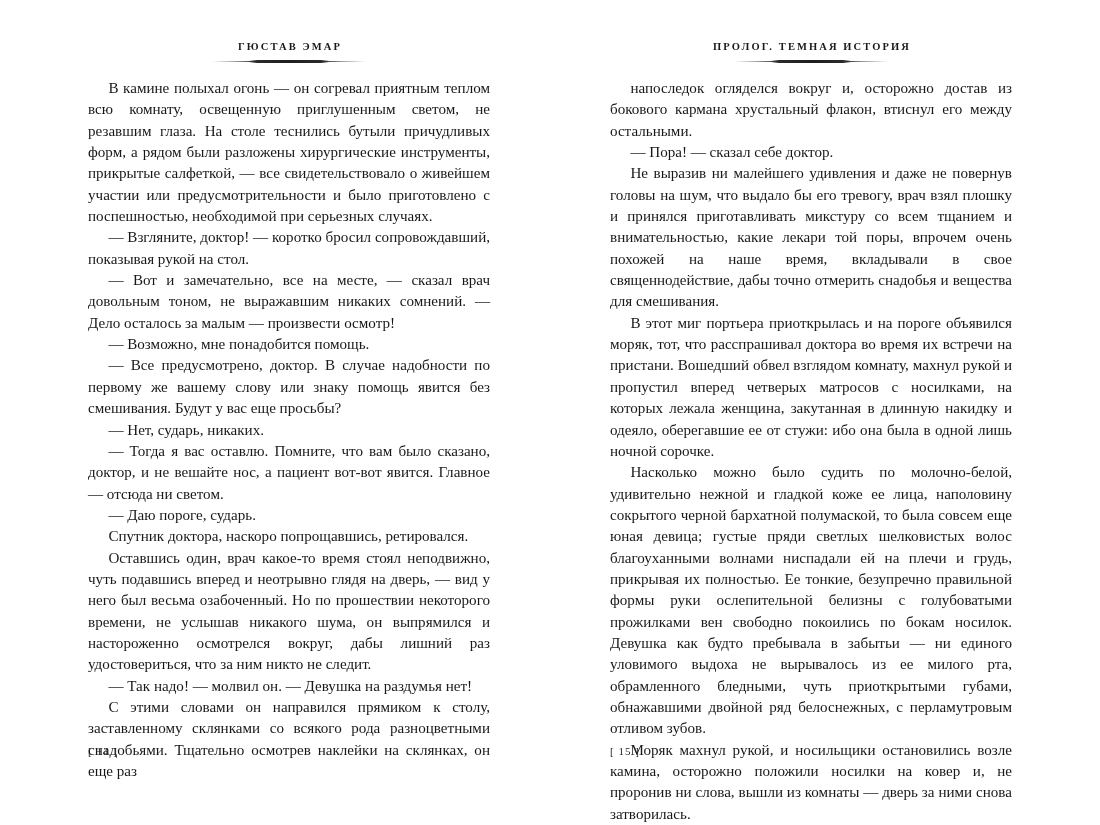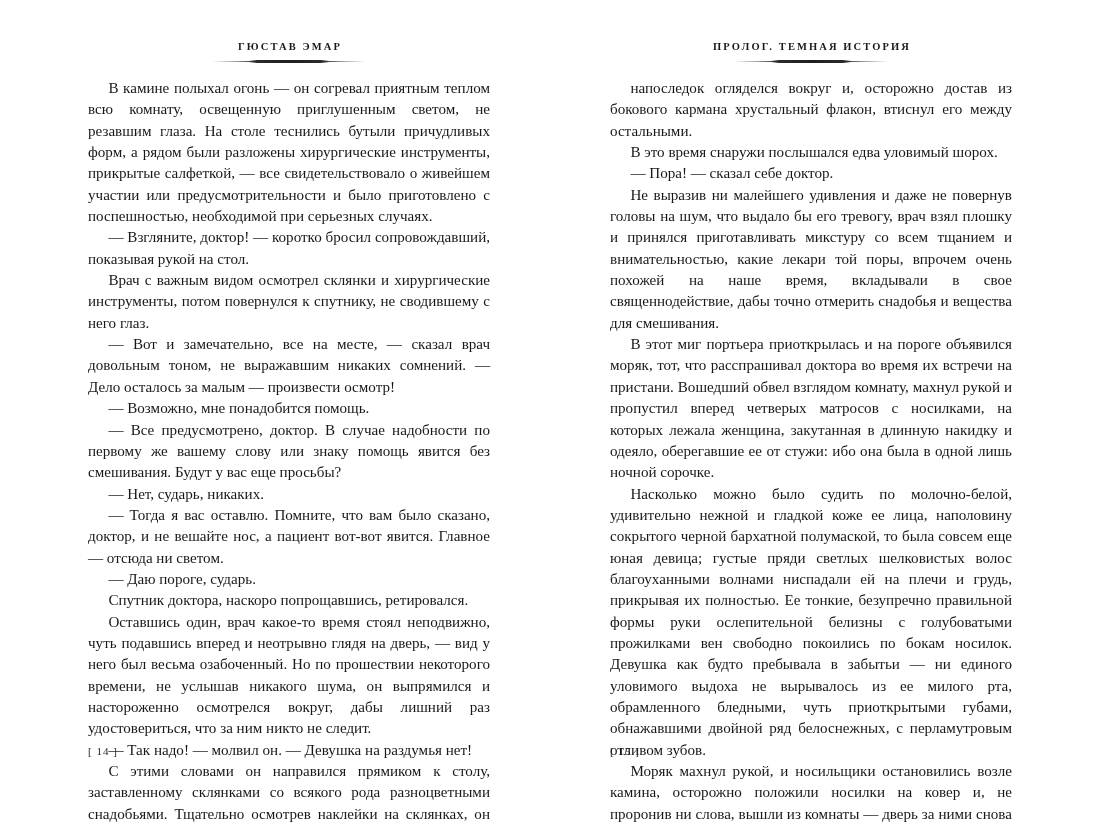--- a/index.html
+++ b/index.html
@@ -136,21 +136,20 @@
       <span class="runhead-text">ГЮСТАВ ЭМАР</span>
       <span class="runhead-rule">
         <span class="rule-thin"></span>
         <span class="rule-thick"></span>
       </span>
     </div>
 
     <div class="textblock">
         <p>В камине полыхал огонь — он согревал приятным теплом всю комнату, освещенную приглушенным светом, не резавшим глаза. На столе теснились бутыли причудливых форм, а рядом были разложены хирургические инструменты, прикрытые салфеткой, — все свидетельствовало о живейшем участии или предусмотрительности и было приготовлено с поспешностью, необходимой при серьезных случаях.</p>
         <p class="dlg">— Взгляните, доктор! — коротко бросил сопровождавший, показывая рукой на стол.</p>
-        <p>Врач с важным видом осмотрел склянки и хирургические инструменты, потом повернулся к спутнику, не сводившему с него глаз.</p>
         <p class="dlg">— Вот и замечательно, все на месте, — сказал врач довольным тоном, не выражавшим никаких сомнений. — Дело осталось за малым — произвести осмотр!</p>
         <p class="dlg">— Возможно, мне понадобится помощь.</p>
         <p class="dlg">— Все предусмотрено, доктор. В случае надобности по первому же вашему слову или знаку помощь явится без смешивания. Будут у вас еще просьбы?</p>
         <p class="dlg">— Нет, сударь, никаких.</p>
         <p class="dlg">— Тогда я вас оставлю. Помните, что вам было сказано, доктор, и не вешайте нос, а пациент вот-вот явится. Главное — отсюда ни светом.</p>
         <p class="dlg">— Даю пороге, сударь.</p>
         <p>Спутник доктора, наскоро попрощавшись, ретировался.</p>
         <p>Оставшись один, врач какое-то время стоял неподвижно, чуть подавшись вперед и неотрывно глядя на дверь, — вид у него был весьма озабоченный. Но по прошествии некоторого времени, не услышав никакого шума, он выпрямился и настороженно осмотрелся вокруг, дабы лишний раз удостовериться, что за ним никто не следит.</p>
         <p class="dlg">— Так надо! — молвил он. — Девушка на раздумья нет!</p>
         <p>С этими словами он направился прямиком к столу, заставленному склянками со всякого рода разноцветными снадобьями. Тщательно осмотрев наклейки на склянках, он еще раз</p>
@@ -166,21 +165,20 @@
     <div class="runhead">
       <span class="runhead-text">ПРОЛОГ. ТЕМНАЯ ИСТОРИЯ</span>
       <span class="runhead-rule">
         <span class="rule-thin"></span>
         <span class="rule-thick"></span>
       </span>
     </div>
 
     <div class="textblock">
         <p>напоследок огляделся вокруг и, осторожно достав из бокового кармана хрустальный флакон, втиснул его между остальными.</p>
-        <p>В это время снаружи послышался едва уловимый шорох.</p>
         <p class="dlg">— Пора! — сказал себе доктор.</p>
         <p>Не выразив ни малейшего удивления и даже не повернув головы на шум, что выдало бы его тревогу, врач взял плошку и принялся приготавливать микстуру со всем тщанием и внимательностью, какие лекари той поры, впрочем очень похожей на наше время, вкладывали в свое священнодействие, дабы точно отмерить снадобья и вещества для смешивания.</p>
         <p>В этот миг портьера приоткрылась и на пороге объявился моряк, тот, что расспрашивал доктора во время их встречи на пристани. Вошедший обвел взглядом комнату, махнул рукой и пропустил вперед четверых матросов с носилками, на которых лежала женщина, закутанная в длинную накидку и одеяло, оберегавшие ее от стужи: ибо она была в одной лишь ночной сорочке.</p>
         <p>Насколько можно было судить по молочно-белой, удивительно нежной и гладкой коже ее лица, наполовину сокрытого черной бархатной полумаской, то была совсем еще юная девица; густые пряди светлых шелковистых волос благоуханными волнами ниспадали ей на плечи и грудь, прикрывая их полностью. Ее тонкие, безупречно правильной формы руки ослепительной белизны с голубоватыми прожилками вен свободно покоились по бокам носилок. Девушка как будто пребывала в забытьи — ни единого уловимого выдоха не вырывалось из ее милого рта, обрамленного бледными, чуть приоткрытыми губами, обнажавшими двойной ряд белоснежных, с перламутровым отливом зубов.</p>
         <p>Моряк махнул рукой, и носильщики остановились возле камина, осторожно положили носилки на ковер и, не проронив ни слова, вышли из комнаты — дверь за ними снова затворилась.</p>
       </div>
 
     <div class="folio">
       <span>[ 15 ]</span>
     </div>

